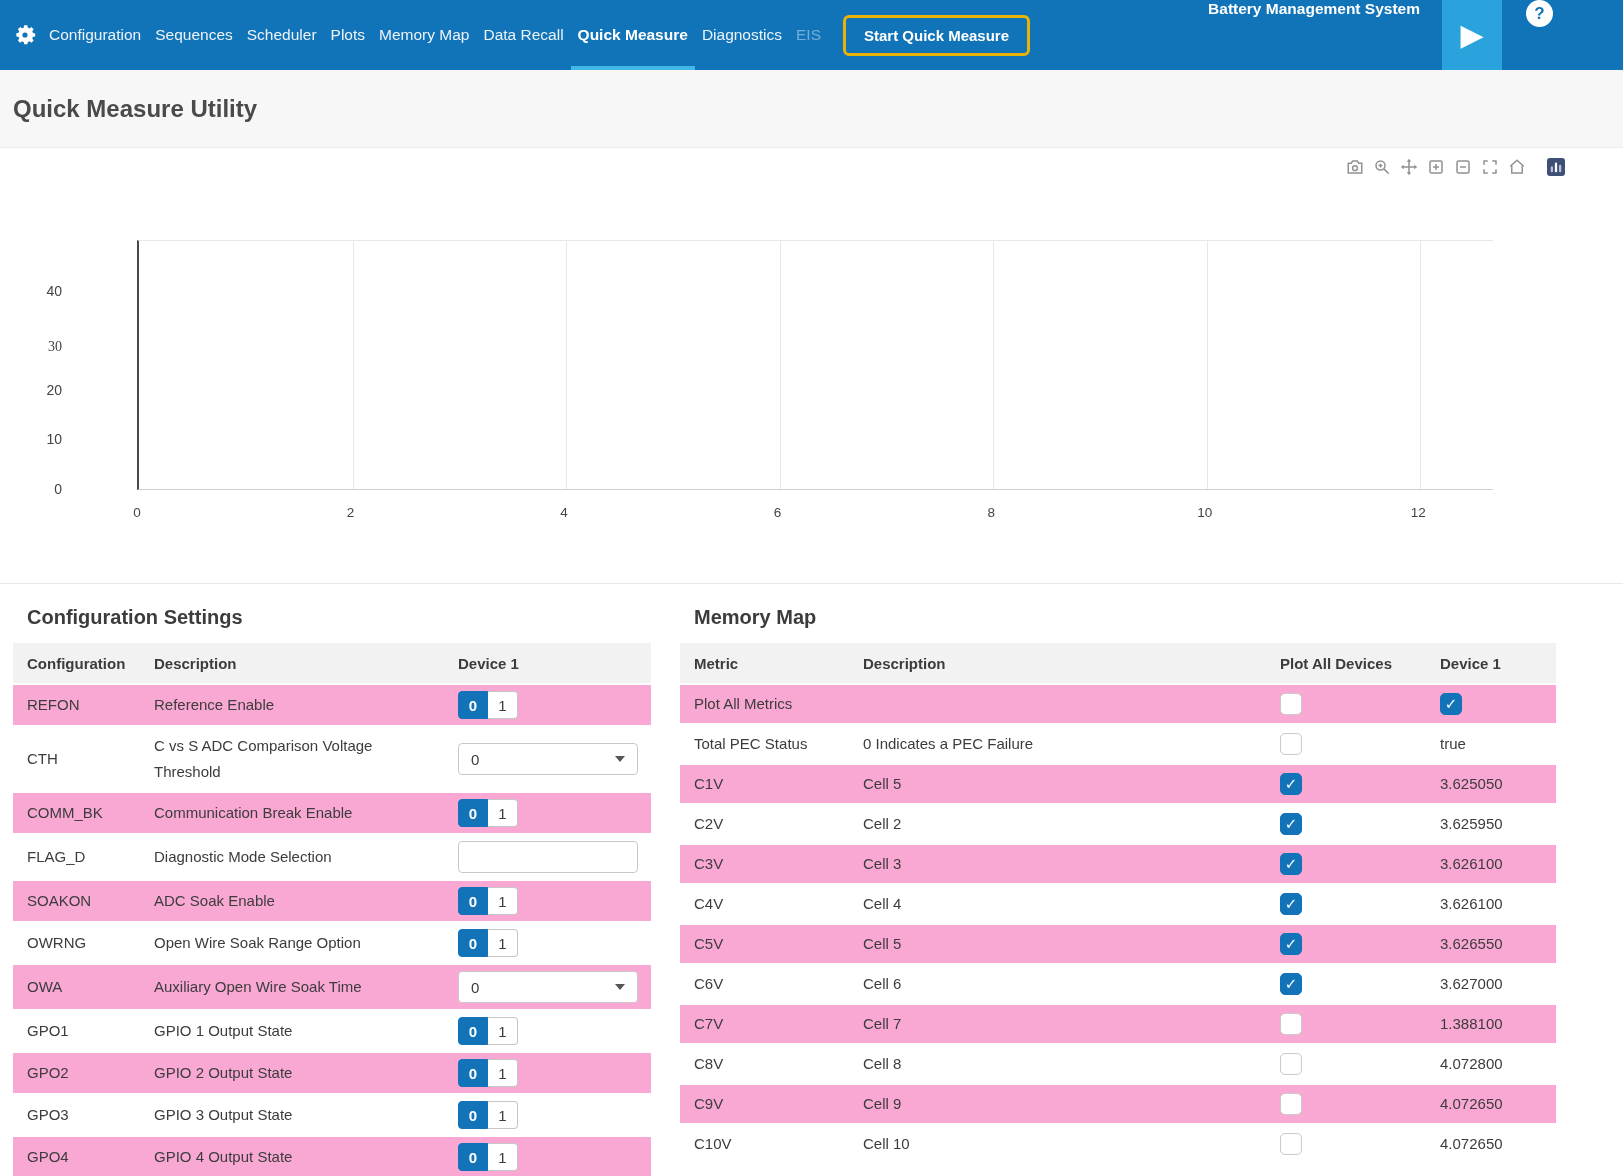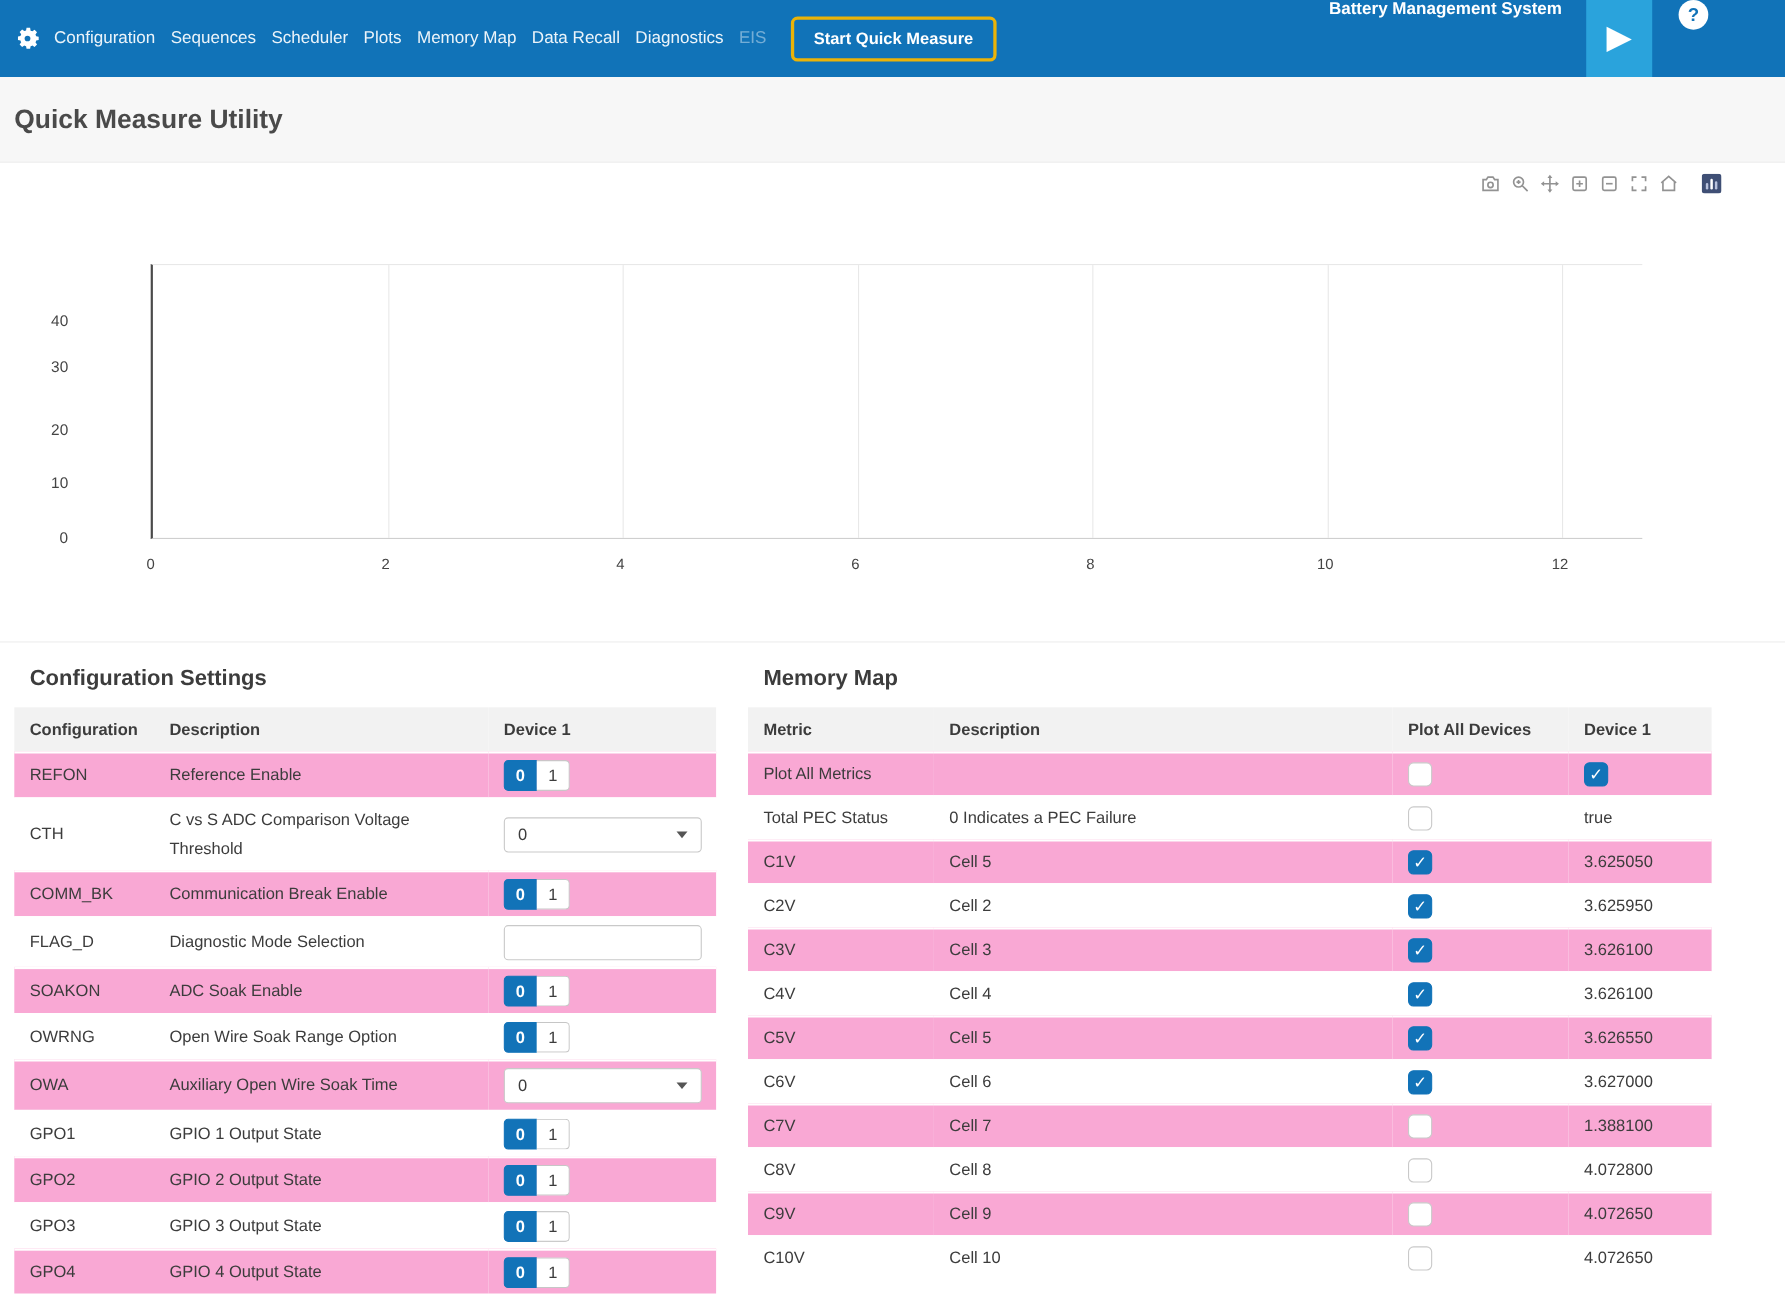--- a/index.html
+++ b/index.html
@@ -90,20 +90,21 @@
           <circle cx="12" cy="12" r="2.4" fill="#1173b8"></circle>
         </svg>
     </span>
     <nav class="nav">
         <div class="nav-item">Configuration</div>
         <div class="nav-item">Sequences</div>
         <div class="nav-item">Scheduler</div>
         <div class="nav-item">Plots</div>
         <div class="nav-item">Memory Map</div>
         <div class="nav-item">Data Recall</div>
+        <div class="nav-item active">Quick Measure</div>
         <div class="nav-item">Diagnostics</div>
         <div class="nav-item disabled">EIS</div>
       </nav>
     <button class="start-btn">Start Quick Measure</button>
     <div class="right-group">
       <span class="app-title">Battery Management System</span>
       <div class="play-btn">
         <span class="play-tri">▶</span>
       </div>
       <div class="help-btn">
@@ -173,21 +174,21 @@
         <div class="gridline-v" style="left: 427.087px;"></div>
         <div class="gridline-v" style="left: 640.63px;"></div>
         <div class="gridline-v" style="left: 854.173px;"></div>
         <div class="gridline-v" style="left: 1067.72px;"></div>
         <div class="gridline-v" style="left: 1281.26px;"></div>
       </div>
     <div id="y-labels">
         <span class="y-label" style="top: 333px;">0</span>
         <span class="y-label" style="top: 283.495px;">10</span>
         <span class="y-label" style="top: 233.99px;">20</span>
-        <span class="y-label" style="top: 177px;">30</span>
+        <span class="y-label" style="top: 191px; font-family: Liberation Serif, serif;">30</span>
         <span class="y-label" style="top: 134.98px;">40</span>
       </div>
     <div id="x-labels">
         <span class="x-label" style="left: 137px;">0</span>
         <span class="x-label" style="left: 350.543px;">2</span>
         <span class="x-label" style="left: 564.087px;">4</span>
         <span class="x-label" style="left: 777.63px;">6</span>
         <span class="x-label" style="left: 991.173px;">8</span>
         <span class="x-label" style="left: 1204.72px;">10</span>
         <span class="x-label" style="left: 1418.26px;">12</span>

